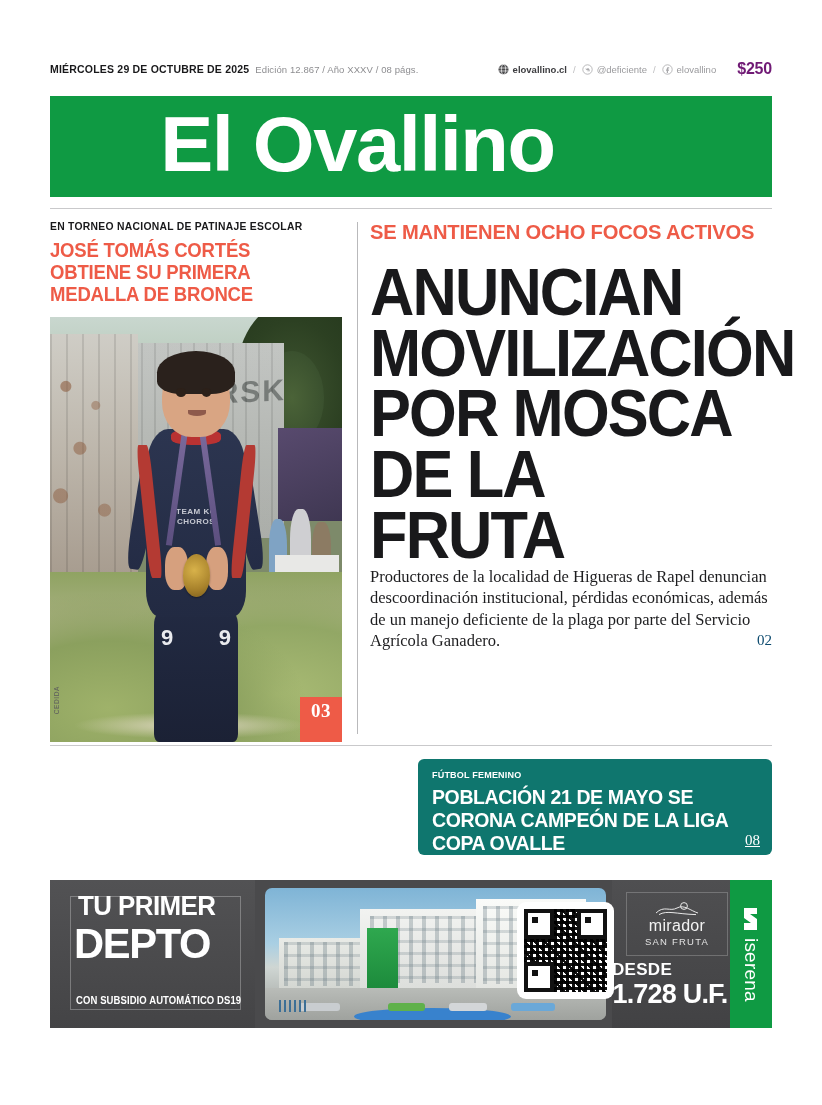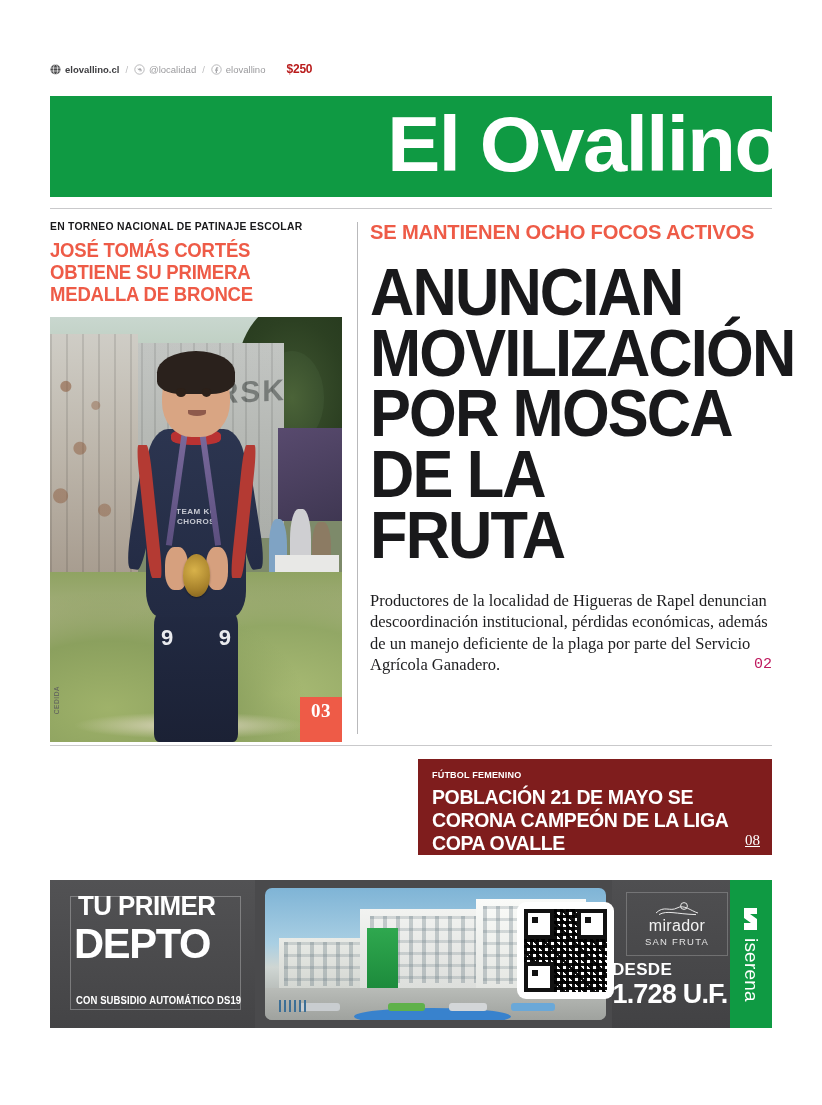--- a/index.html
+++ b/index.html
@@ -74,35 +74,34 @@
   .sicon {
     display: inline-block;
     width: 11px; height: 11px;
     position: relative;
     vertical-align: middle;
   }
   .sicon svg { display: block; }
   .price {
     font-family: "Liberation Sans", sans-serif;
     font-weight: bold;
-    font-size: 12px;
-    color: #b91c1c;
+    font-size: 16px;
+    color: #701a75;
     margin-left: 14px;
     letter-spacing: -0.2px;
   }
 
   
   .masthead {
     position: absolute;
     left: 50px; top: 96px;
     width: 722px; height: 101px;
     background: #0f9a43;
     display: flex;
     align-items: center;
-    justify-content: flex-end;
   }
   .masthead-title {
     font-family: "Liberation Sans", sans-serif;
     font-weight: bold;
     font-size: 78px;
     line-height: 1;
     color: #ffffff;
     letter-spacing: -1.5px;
     padding-left: 108px;
     margin-top: -6px;
@@ -377,27 +376,26 @@
     text-transform: uppercase;
     margin-top: 18px;
     transform: scaleX(0.93);
     transform-origin: left center;
   }
   .lead {
     font-family: "Liberation Serif", serif;
     font-size: 16.5px;
     line-height: 1.31;
     color: #1d1d1f;
-    margin-top: 24px;
     position: relative;
   }
   .lead-pagenum {
-    font-family: Liberation Mono, monospace;
+    font-family: Liberation Serif, serif;
     font-size: 15px;
-    color: #be185d;
+    color: #0c4a6e;
     position: absolute;
     right: 0;
     bottom: 1px;
   }
 
   
   .rule-mid {
     position: absolute;
     left: 50px; top: 745px;
     width: 722px; height: 1px;
@@ -440,23 +438,24 @@
     position: absolute;
     right: 12px; bottom: 6px;
     font-family: "Liberation Serif", serif;
     font-size: 15px;
     color: #ee5b47;
   }
   .box-right {
     position: absolute;
     left: 418px; top: 759px;
     width: 354px; height: 96px;
-    background: #7f1d1d;
+    background: #0f766e;
     box-sizing: border-box;
     padding: 10px 14px 0 14px;
+    border-radius: 6px;
   }
   .box-right .kick {
     font-family: "Liberation Sans", sans-serif;
     font-weight: bold;
     font-size: 9.5px;
     letter-spacing: 0.2px;
     color: #ffffff;
     text-transform: uppercase;
     transform: scaleX(0.95);
     transform-origin: left center;
@@ -685,20 +684,24 @@
     letter-spacing: 0.2px;
   }
   .iserena-mark { width: 20px; height: 26px; }
 </style>
 </head>
 <body>
 
 <div class="page">
 
   <div class="topbar">
+    <div class="topbar-left">
+      <span class="dateline">MIÉRCOLES 29 DE OCTUBRE DE 2025</span>
+      <span class="editionline">Edición 12.867 / Año XXXV / 08 págs.</span>
+    </div>
     <div class="topbar-right">
       <div class="social-group">
 
         <span class="social-item strong">
           <span class="sicon">
             <svg width="11" height="11" viewBox="0 0 11 11">
               <circle cx="5.5" cy="5.5" r="5" fill="#4a4a4c"></circle>
               <ellipse cx="5.5" cy="5.5" rx="2.1" ry="5" fill="none" stroke="#fff" stroke-width="0.7"></ellipse>
               <line x1="0.6" y1="4" x2="10.4" y2="4" stroke="#fff" stroke-width="0.7"></line>
               <line x1="0.6" y1="7" x2="10.4" y2="7" stroke="#fff" stroke-width="0.7"></line>
@@ -709,21 +712,21 @@
 
         <span class="social-sep">/</span>
 
         <span class="social-item">
           <span class="sicon">
             <svg width="11" height="11" viewBox="0 0 11 11">
               <circle cx="5.5" cy="5.5" r="4.7" fill="none" stroke="#a8a8ab" stroke-width="0.8"></circle>
               <path d="M3 4.2c1.1 1.9 2.8 2.7 4.6 2.5-0.7 0.6-1.7 0.8-2.6 0.5 0.9 0.5 2 0.4 2.8-0.3-0.1-1.4-0.6-2.3-1.6-2.6-0.6-0.2-1.2 0-1.5 0.5-0.6-0.1-1.1-0.3-1.7-0.6z" fill="#a8a8ab"></path>
             </svg>
           </span>
-          <span class="social-label">@localidad</span>
+          <span class="social-label">@deficiente</span>
         </span>
 
         <span class="social-sep">/</span>
 
         <span class="social-item">
           <span class="sicon">
             <svg width="11" height="11" viewBox="0 0 11 11">
               <circle cx="5.5" cy="5.5" r="4.7" fill="none" stroke="#a8a8ab" stroke-width="0.8"></circle>
               <path d="M6.3 3.3h0.9v1.2h-0.8c-0.3 0-0.4 0.1-0.4 0.4v0.7h1.1l-0.15 1.2H6v2.1H4.8V6.8H4V5.6h0.8V4.7c0-0.9 0.5-1.4 1.5-1.4z" fill="#a8a8ab"></path>
             </svg>

